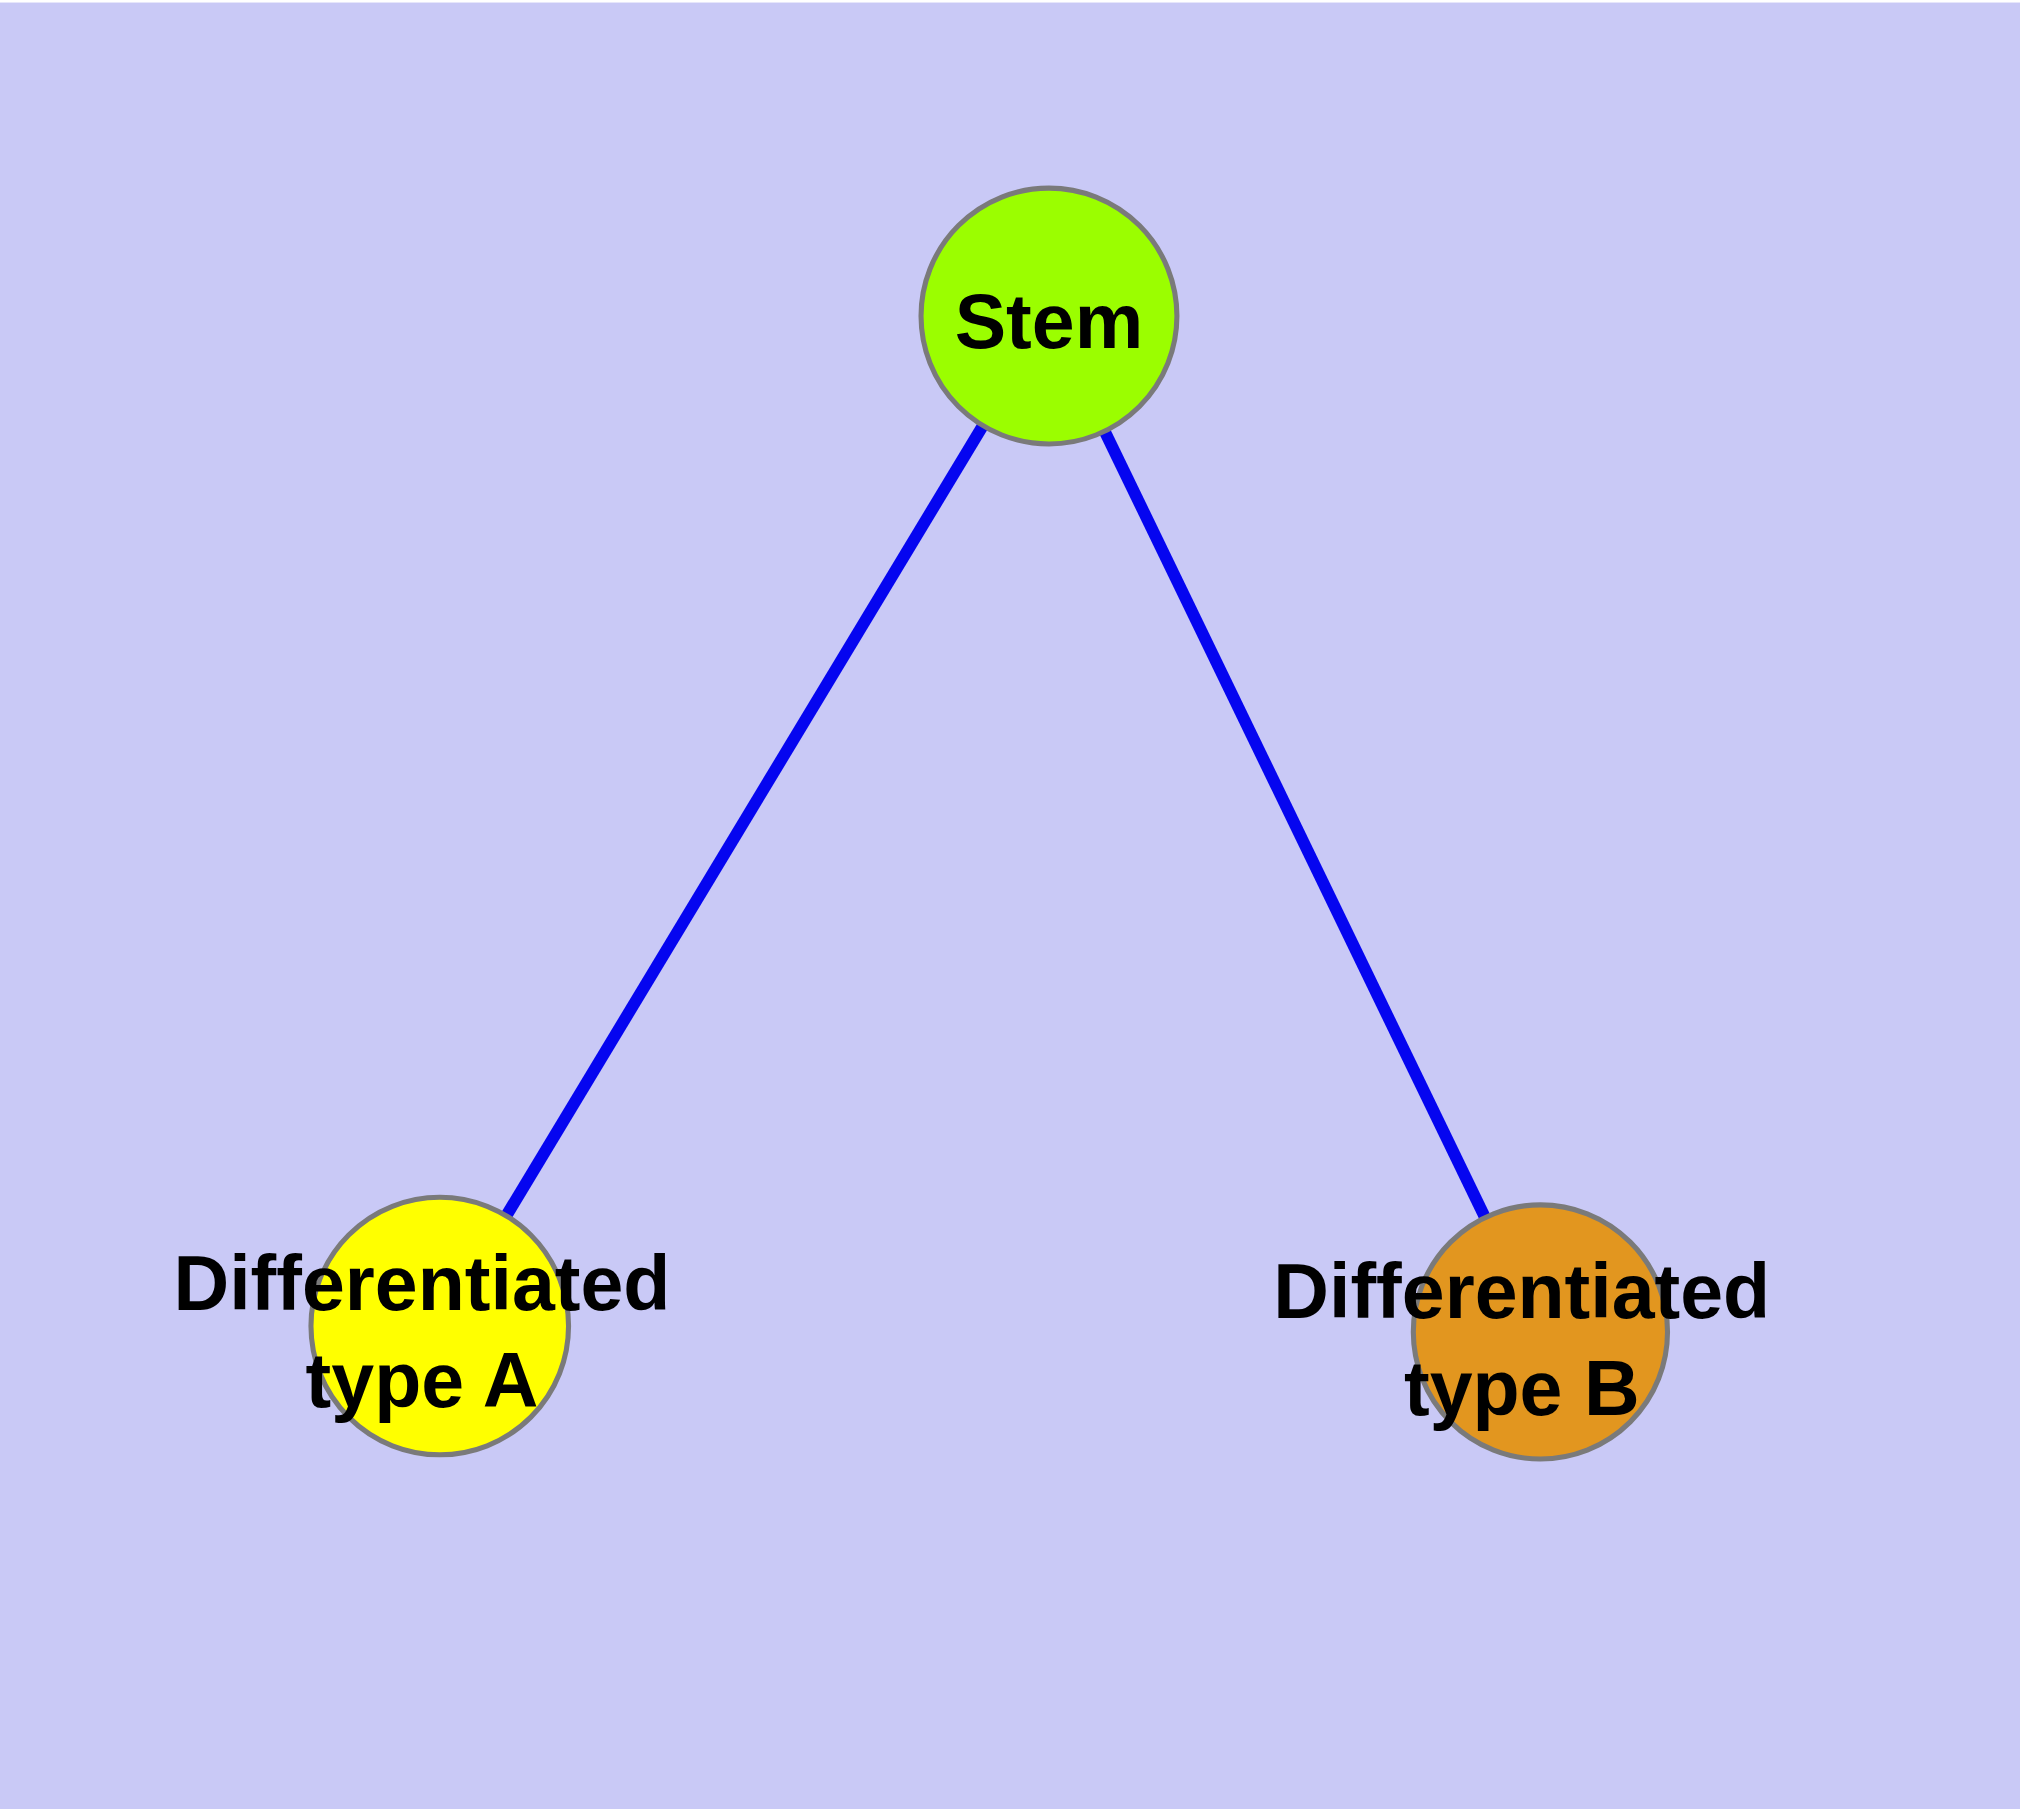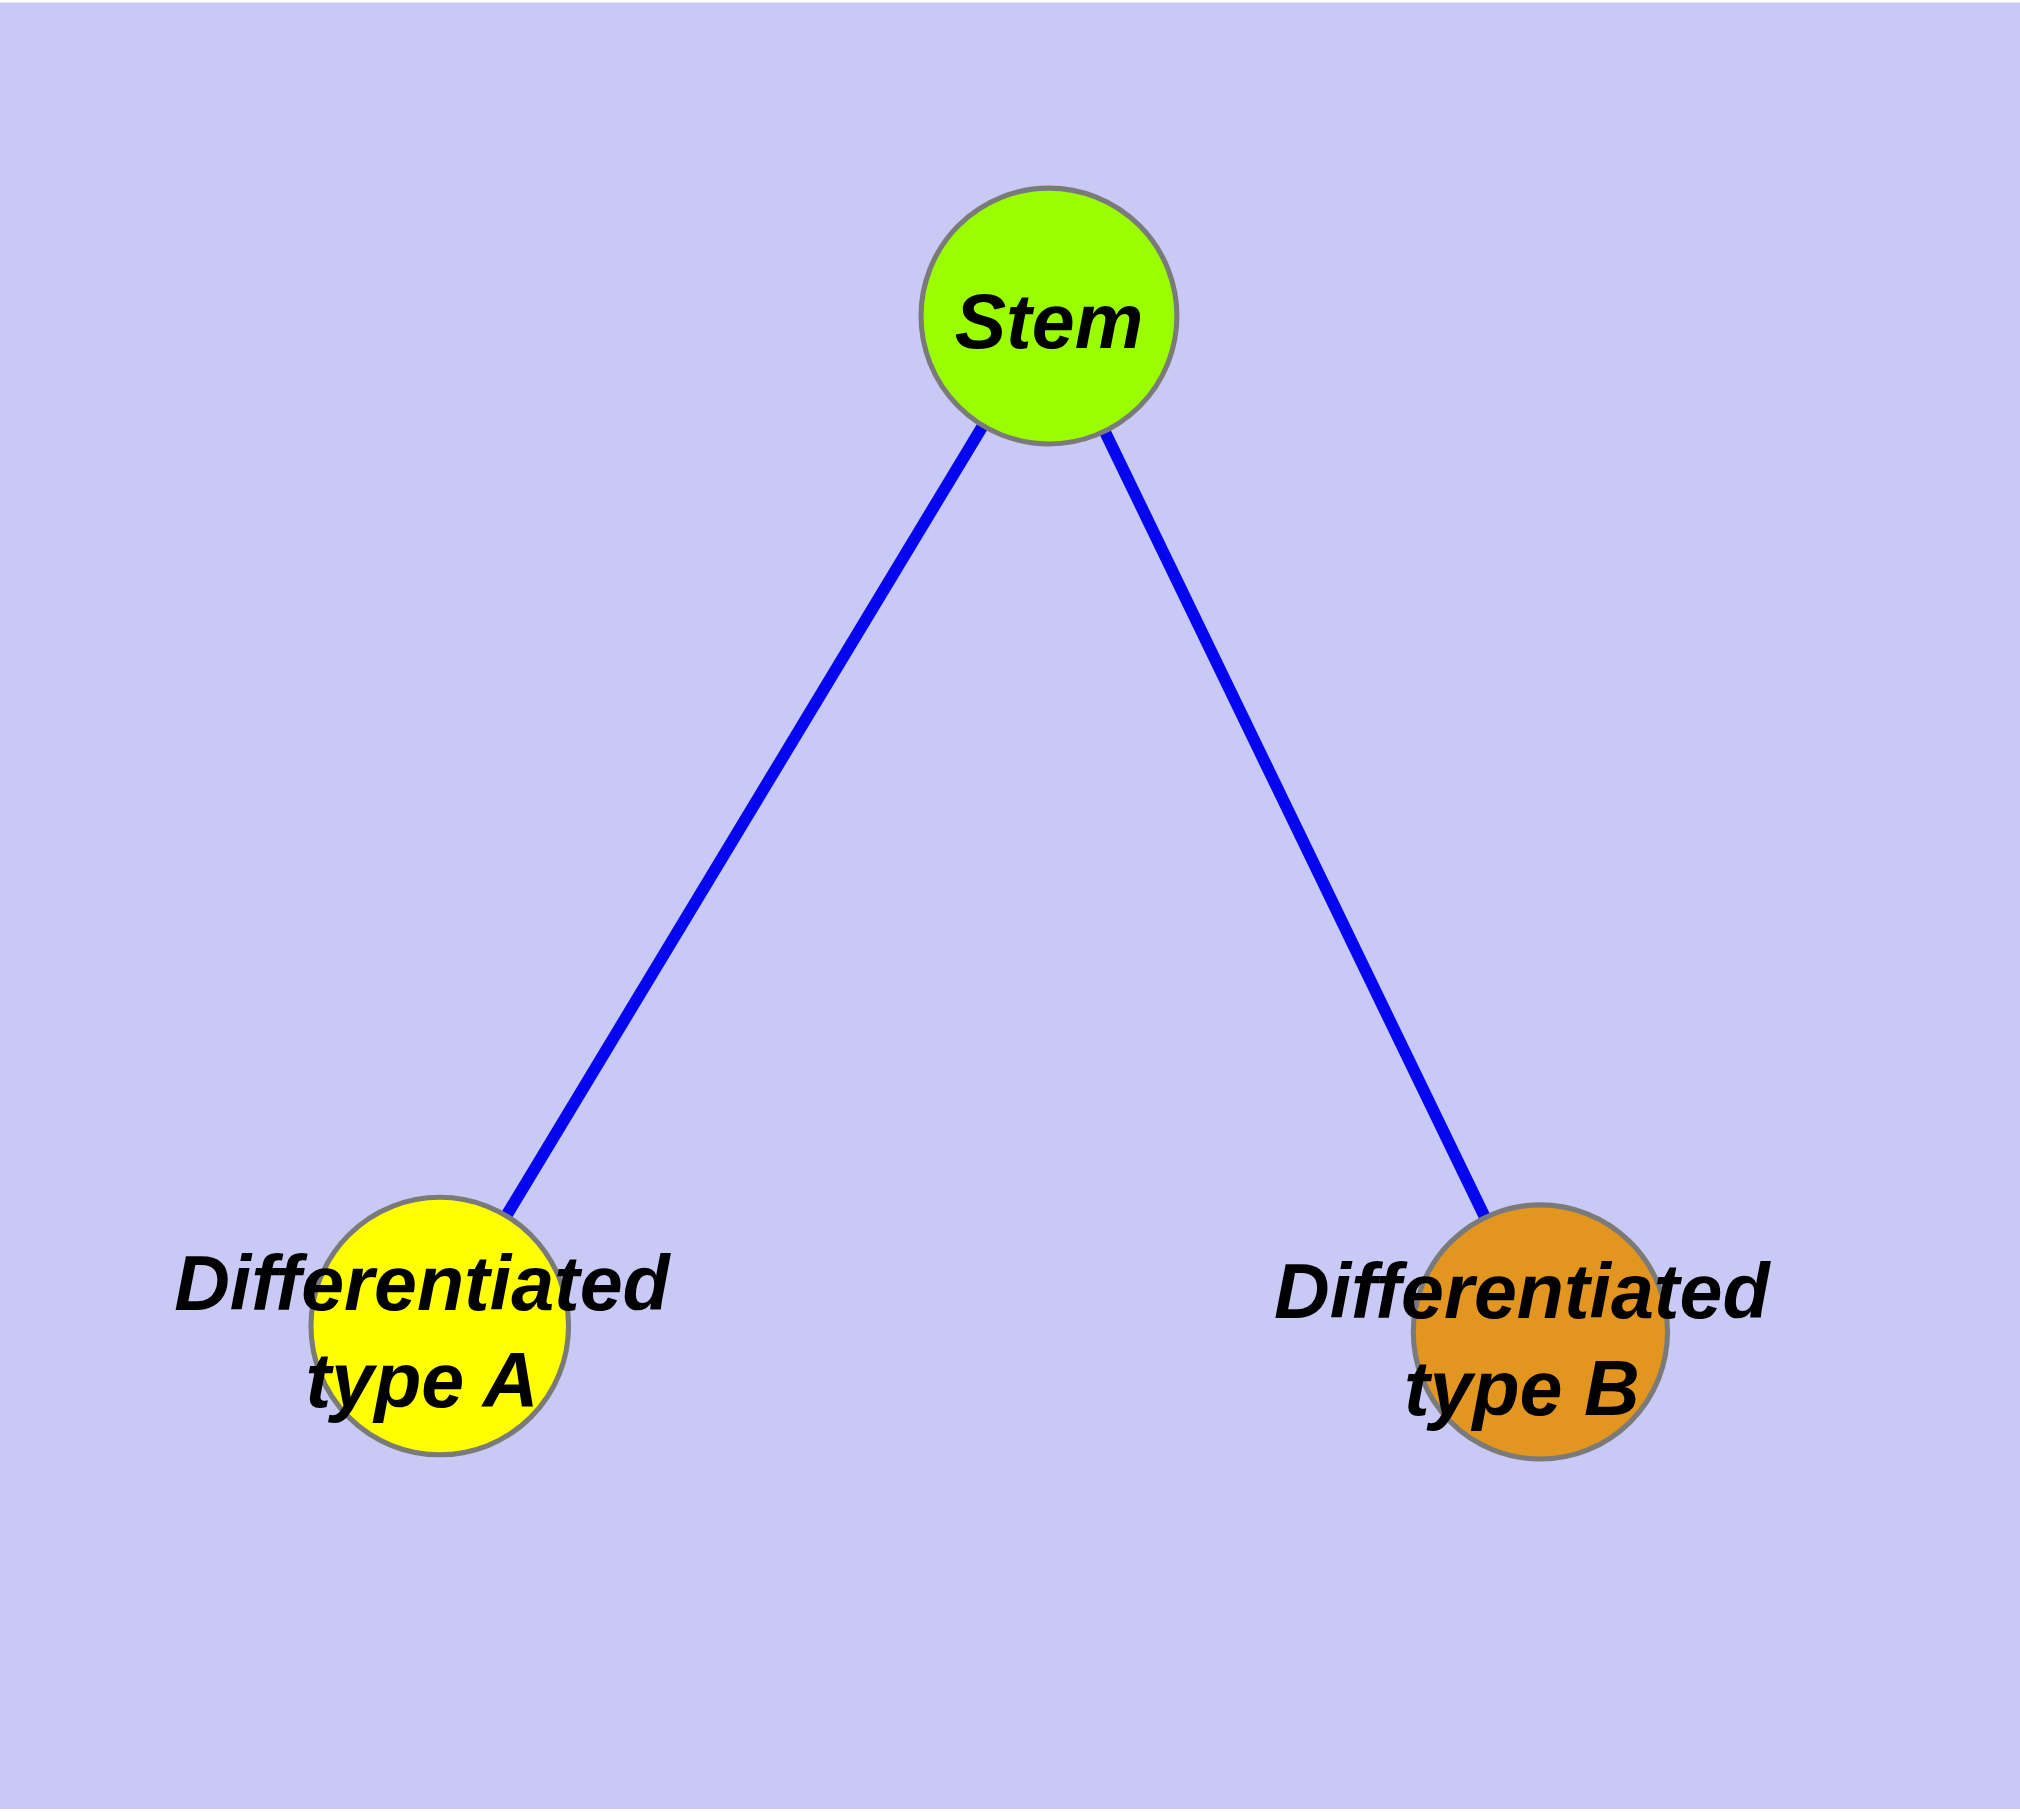--- a/index.html
+++ b/index.html
@@ -4,21 +4,20 @@
 <style>
   html, body {
     margin: 0;
     padding: 0;
     background: #ffffff;
   }
   .stage {
     width: 100%;
     max-width: 2021px;
     margin: 0 auto;
-    font-style: italic;
   }
   svg {
     display: block;
     width: 100%;
     height: auto;
   }
   .node-label {
     font-family: "Liberation Sans", sans-serif;
     font-weight: 700;
     font-size: 91px;

